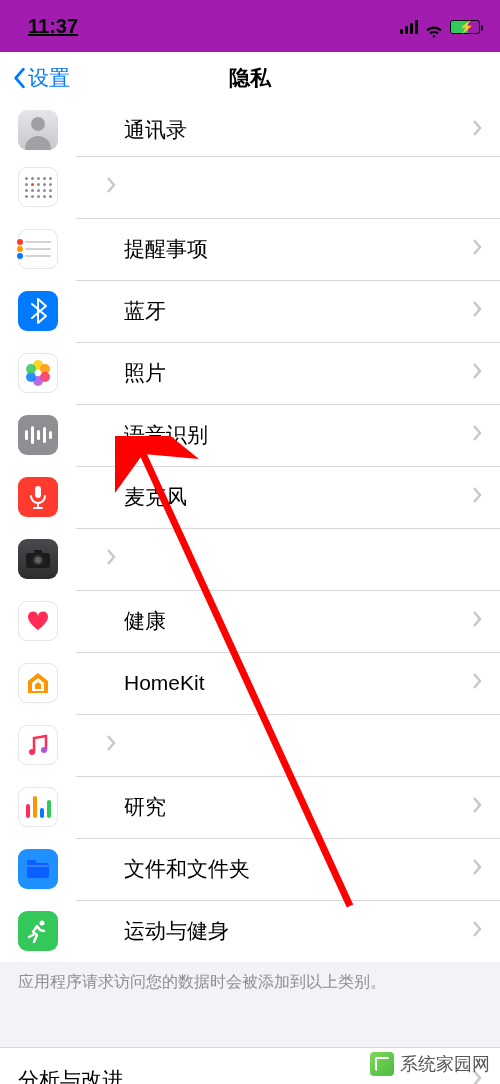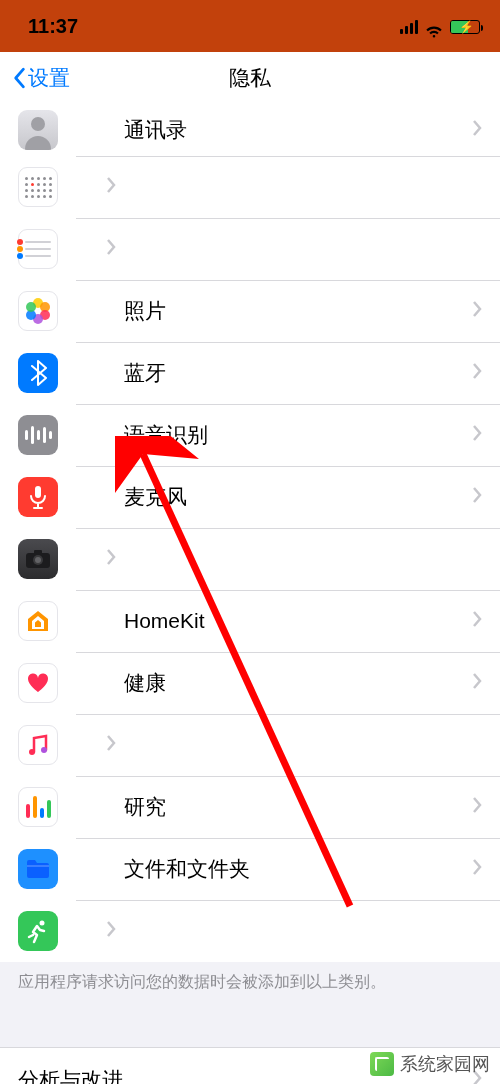--- a/index.html
+++ b/index.html
@@ -8,27 +8,28 @@
     height: 1084px;
     font-family: -apple-system, "Helvetica Neue", Arial, sans-serif;
     background: #f2f2f7;
     color: #000;
     overflow: hidden;
     position: relative;
   }
   
   .status-bar {
     height: 52px;
-    background: #c2410c;
+    background: #a21caf;
     display: flex;
     align-items: center;
     justify-content: space-between;
     padding: 1px 20px 0 28px;
     font-size: 20px;
     font-weight: 600;
+    text-decoration: underline;
   }
   .status-right { display: flex; align-items: center; gap: 6px; }
   .signal-bars { display: flex; align-items: flex-end; gap: 2px; height: 14px; }
   .signal-bars span { width: 3px; background: #000; border-radius: 1px; }
   .signal-bars span:nth-child(1){height:5px}
   .signal-bars span:nth-child(2){height:8px}
   .signal-bars span:nth-child(3){height:11px}
   .signal-bars span:nth-child(4){height:14px}
   .wifi { width:20px; height:14px; position:relative; }
   .battery {
@@ -50,21 +51,21 @@
     display:flex;
     align-items:center;
     position:relative;
     padding:0 12px;
   }
   .back {
     display:flex; align-items:center; color:#007aff; font-size:21px; gap:2px;font-family:Liberation Mono, monospace;
   }
   .nav-title{
     position:absolute; left:0; right:0; text-align:center;
-    font-size:21px; font-weight:400;
+    font-size:21px; font-weight:700;
   }
   
   .list { background:#fff; margin-top:0; }
   .row {
     display:flex; align-items:center;
     height:62px;
     padding-left:18px;
     position:relative;
     gap:48px;
   }
@@ -230,20 +231,34 @@
 
   <div class="row">
     <div class="sep"></div>
     <div class="app-icon ic-reminders">
       <div>
           <div class="ln"></div>
           <div class="ln"></div>
           <div class="ln"></div>
         </div>
     </div>
+    <div class="row-label">提醒事项</div>
+    <div class="chevron"><svg viewBox="0 0 10 18">
+          <polyline points="2,2 8,9 2,16"></polyline>
+        </svg></div>
+  </div>
+
+  <div class="row">
+    <div class="sep"></div>
+    <div class="app-icon ic-bluetooth">
+      <svg width="20" height="26" viewBox="0 0 20 26">
+          <path d="M10 1v24l8-7-14-12m0 14l14-12-8-7" fill="none" stroke="#fff" stroke-width="2" stroke-linejoin="round" stroke-linecap="round"></path>
+        </svg>
+    </div>
+    <div class="row-label">蓝牙</div>
     <div class="chevron"><svg viewBox="0 0 10 18">
           <polyline points="2,2 8,9 2,16"></polyline>
         </svg></div>
   </div>
 
   <div class="row">
     <div class="sep"></div>
     <div class="app-icon ic-photos">
       <svg width="30" height="30" viewBox="0 0 30 30">
         <g transform="translate(15 15)">
@@ -257,33 +272,20 @@
       </svg>
     </div>
     <div class="row-label">照片</div>
     <div class="chevron"><svg viewBox="0 0 10 18">
           <polyline points="2,2 8,9 2,16"></polyline>
         </svg></div>
   </div>
 
   <div class="row">
     <div class="sep"></div>
-    <div class="app-icon ic-bluetooth">
-      <svg width="20" height="26" viewBox="0 0 20 26">
-          <path d="M10 1v24l8-7-14-12m0 14l14-12-8-7" fill="none" stroke="#fff" stroke-width="2" stroke-linejoin="round" stroke-linecap="round"></path>
-        </svg>
-    </div>
-    <div class="row-label">蓝牙</div>
-    <div class="chevron"><svg viewBox="0 0 10 18">
-          <polyline points="2,2 8,9 2,16"></polyline>
-        </svg></div>
-  </div>
-
-  <div class="row">
-    <div class="sep"></div>
     <div class="app-icon ic-speech">
       <div class="wave">
           <span></span>
           <span></span>
           <span></span>
           <span></span>
           <span></span>
         </div>
     </div>
     <div class="row-label">语音识别</div>
@@ -316,48 +318,48 @@
           <circle cx="13" cy="11" r="3" fill="#636366"></circle>
         </svg>
     </div>
     <div class="chevron"><svg viewBox="0 0 10 18">
           <polyline points="2,2 8,9 2,16"></polyline>
         </svg></div>
   </div>
 
   <div class="row">
     <div class="sep"></div>
+    <div class="app-icon ic-health">
+      <svg width="24" height="22" viewBox="0 0 24 22">
+          <path d="M12 20S2 13 2 7a5 5 0 0110-1 5 5 0 0110 1c0 6-10 13-10 13z" fill="#ff2d55"></path>
+        </svg>
+    </div>
+    <div class="row-label">健康</div>
+    <div class="chevron"><svg viewBox="0 0 10 18">
+          <polyline points="2,2 8,9 2,16"></polyline>
+        </svg></div>
+  </div>
+
+  <div class="row">
+    <div class="sep"></div>
     <div class="app-icon ic-homekit">
       <svg width="26" height="26" viewBox="0 0 26 26">
           <path d="M13 3l10 8v12H3V11z" fill="#ff9500"></path>
           <path d="M13 8l6 5v8H7v-8z" fill="#fff"></path>
           <path d="M13 12l3 2.5V19h-6v-4.5z" fill="#ff9500"></path>
         </svg>
     </div>
     <div class="row-label">HomeKit</div>
     <div class="chevron"><svg viewBox="0 0 10 18">
           <polyline points="2,2 8,9 2,16"></polyline>
         </svg></div>
   </div>
 
   <div class="row">
     <div class="sep"></div>
-    <div class="app-icon ic-health">
-      <svg width="24" height="22" viewBox="0 0 24 22">
-          <path d="M12 20S2 13 2 7a5 5 0 0110-1 5 5 0 0110 1c0 6-10 13-10 13z" fill="#ff2d55"></path>
-        </svg>
-    </div>
-    <div class="row-label">健康</div>
-    <div class="chevron"><svg viewBox="0 0 10 18">
-          <polyline points="2,2 8,9 2,16"></polyline>
-        </svg></div>
-  </div>
-
-  <div class="row">
-    <div class="sep"></div>
     <div class="app-icon ic-media">
       <svg width="24" height="26" viewBox="0 0 24 26">
           <path d="M8 20V6l12-2v14" fill="none" stroke="#ff2d55" stroke-width="2.5" stroke-linecap="round"></path>
           <circle cx="6" cy="20" r="3" fill="#ff2d55"></circle>
           <circle cx="18" cy="18" r="3" fill="#af52de"></circle>
         </svg>
     </div>
     <div class="chevron"><svg viewBox="0 0 10 18">
           <polyline points="2,2 8,9 2,16"></polyline>
         </svg></div>
@@ -394,20 +396,21 @@
   </div>
 
   <div class="row">
     <div class="sep"></div>
     <div class="app-icon ic-fitness">
       <svg width="26" height="26" viewBox="0 0 26 26">
           <circle cx="17" cy="5" r="2.5" fill="#fff"></circle>
           <path d="M9 24l3-7-4-3 4-6 3 4 4 1M8 17l-4 2" fill="none" stroke="#fff" stroke-width="2.5" stroke-linecap="round" stroke-linejoin="round"></path>
         </svg>
     </div>
+    <div class="row-label">运动与健身</div>
     <div class="chevron"><svg viewBox="0 0 10 18">
           <polyline points="2,2 8,9 2,16"></polyline>
         </svg></div>
   </div>
 
 </div>
 
 <div class="footer-note">应用程序请求访问您的数据时会被添加到以上类别。</div>
 
 <div class="next-section">

